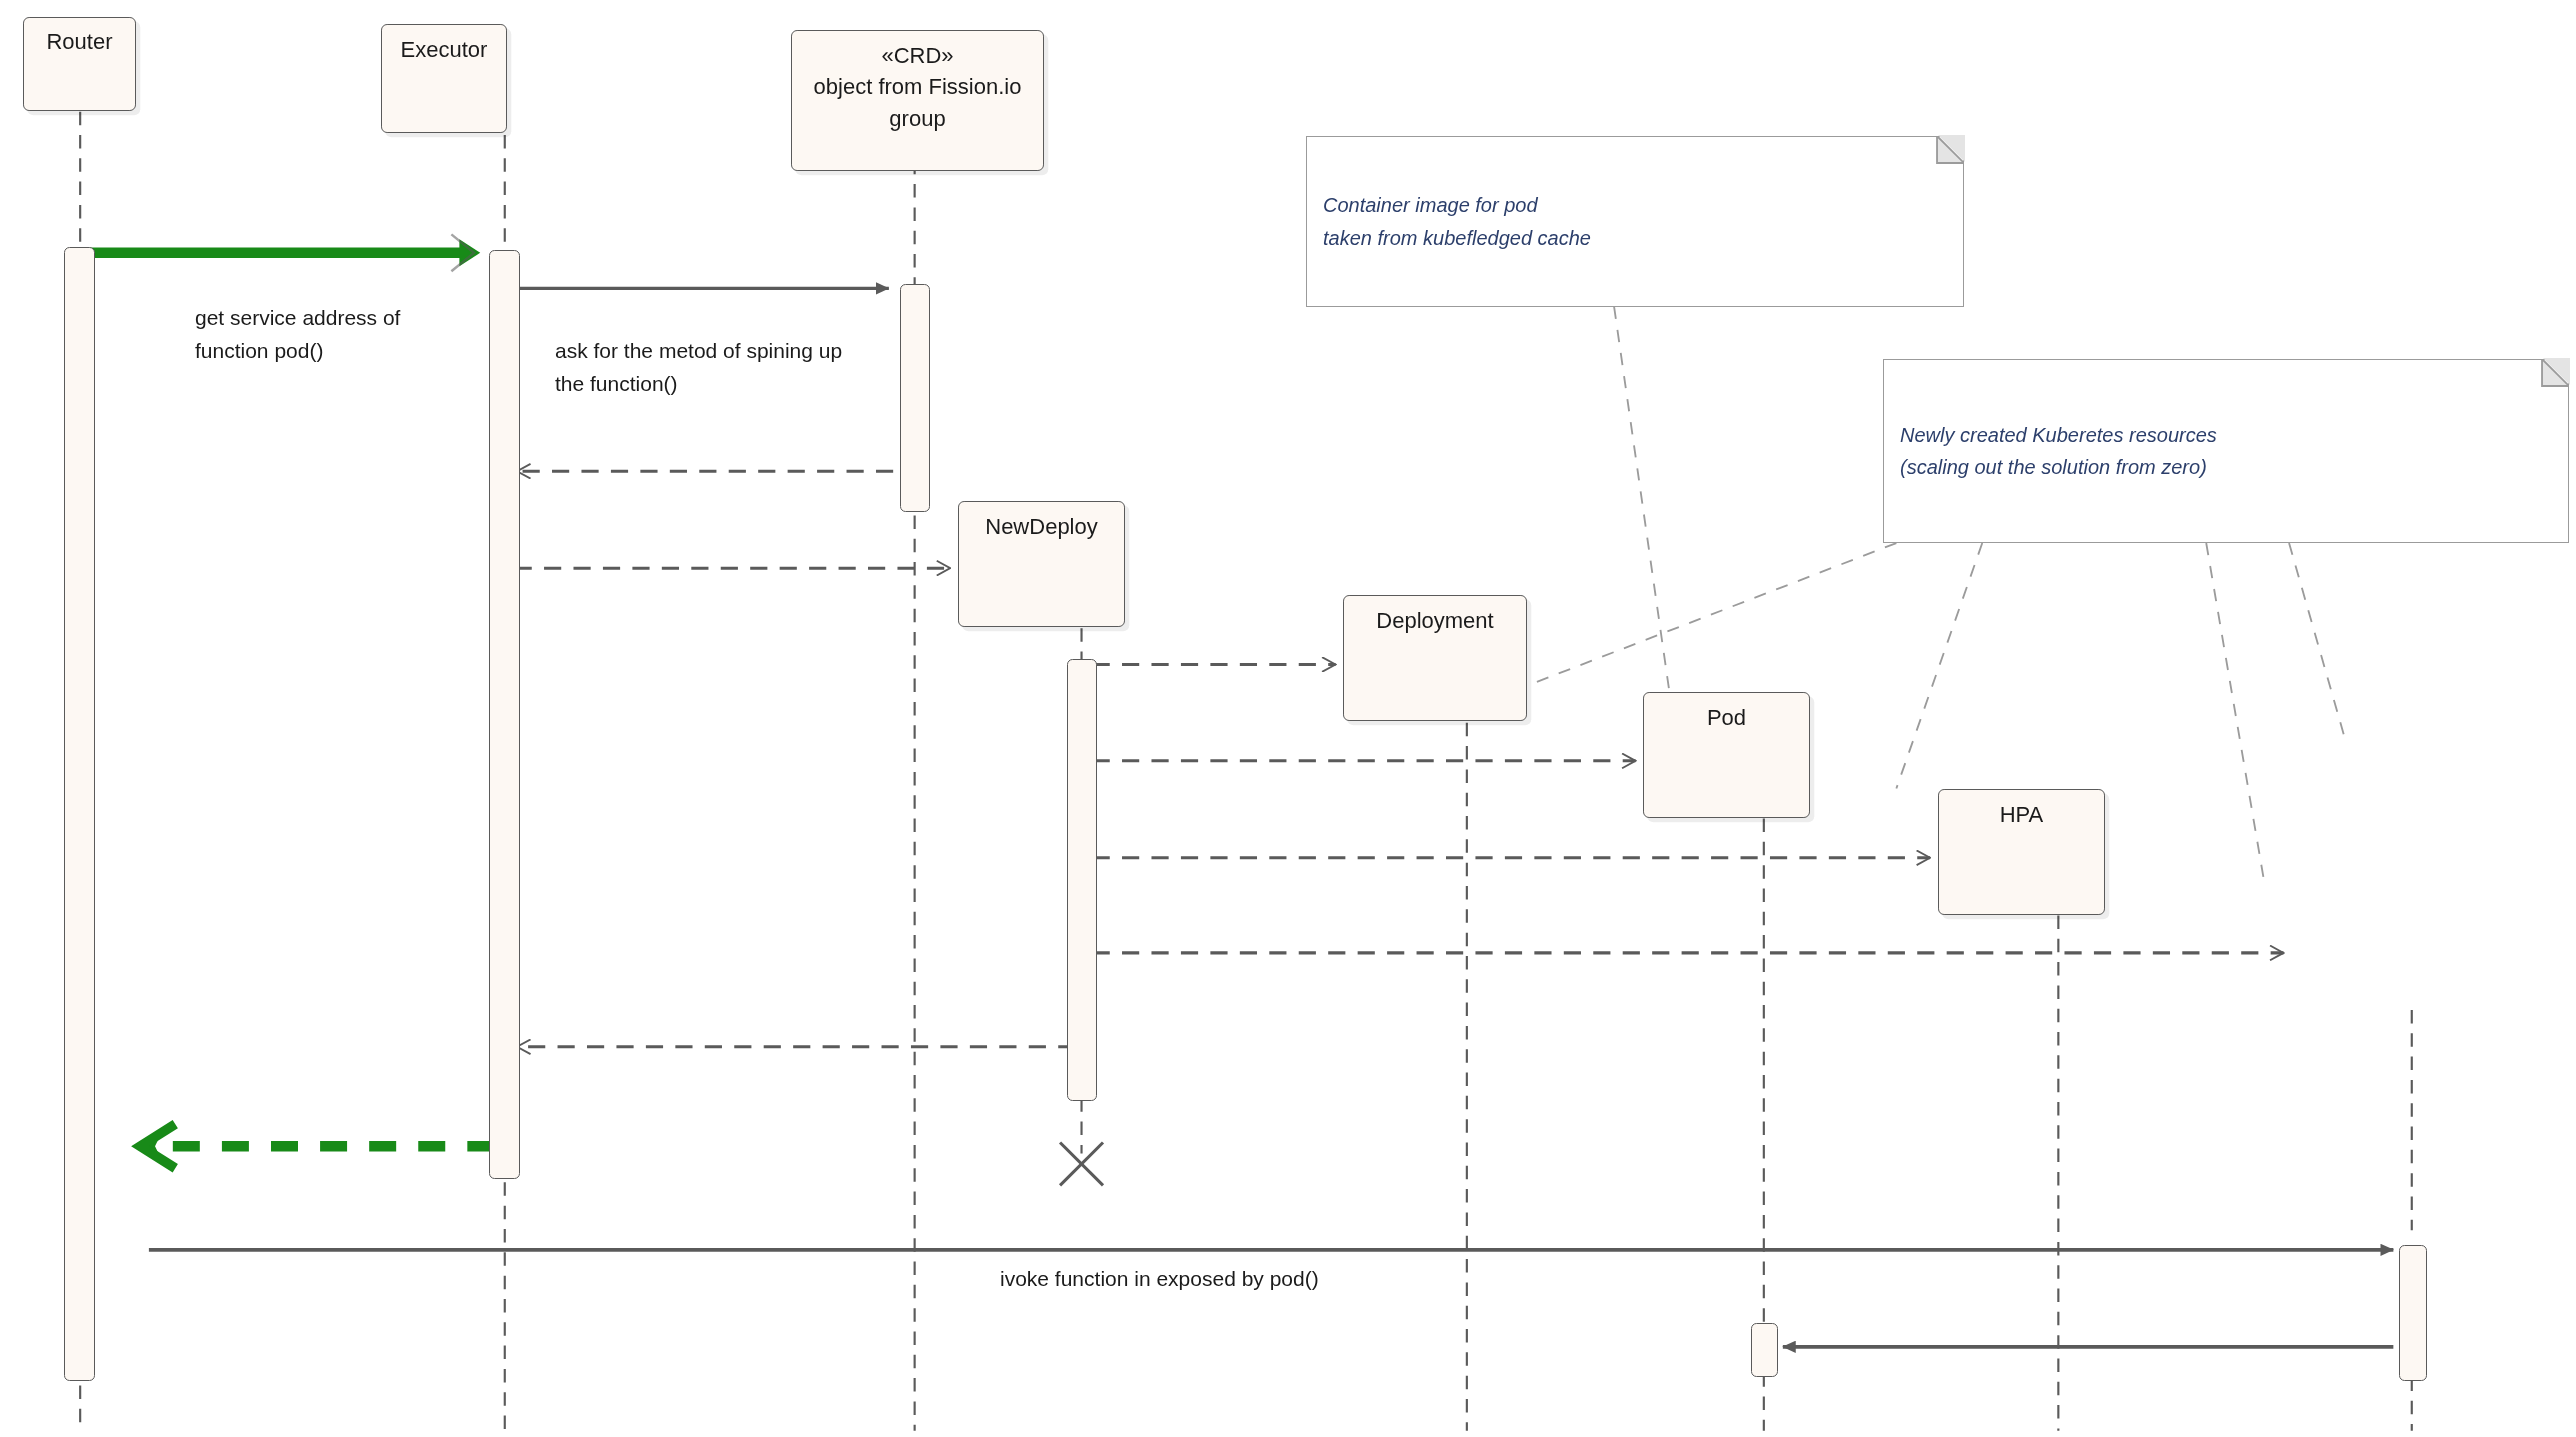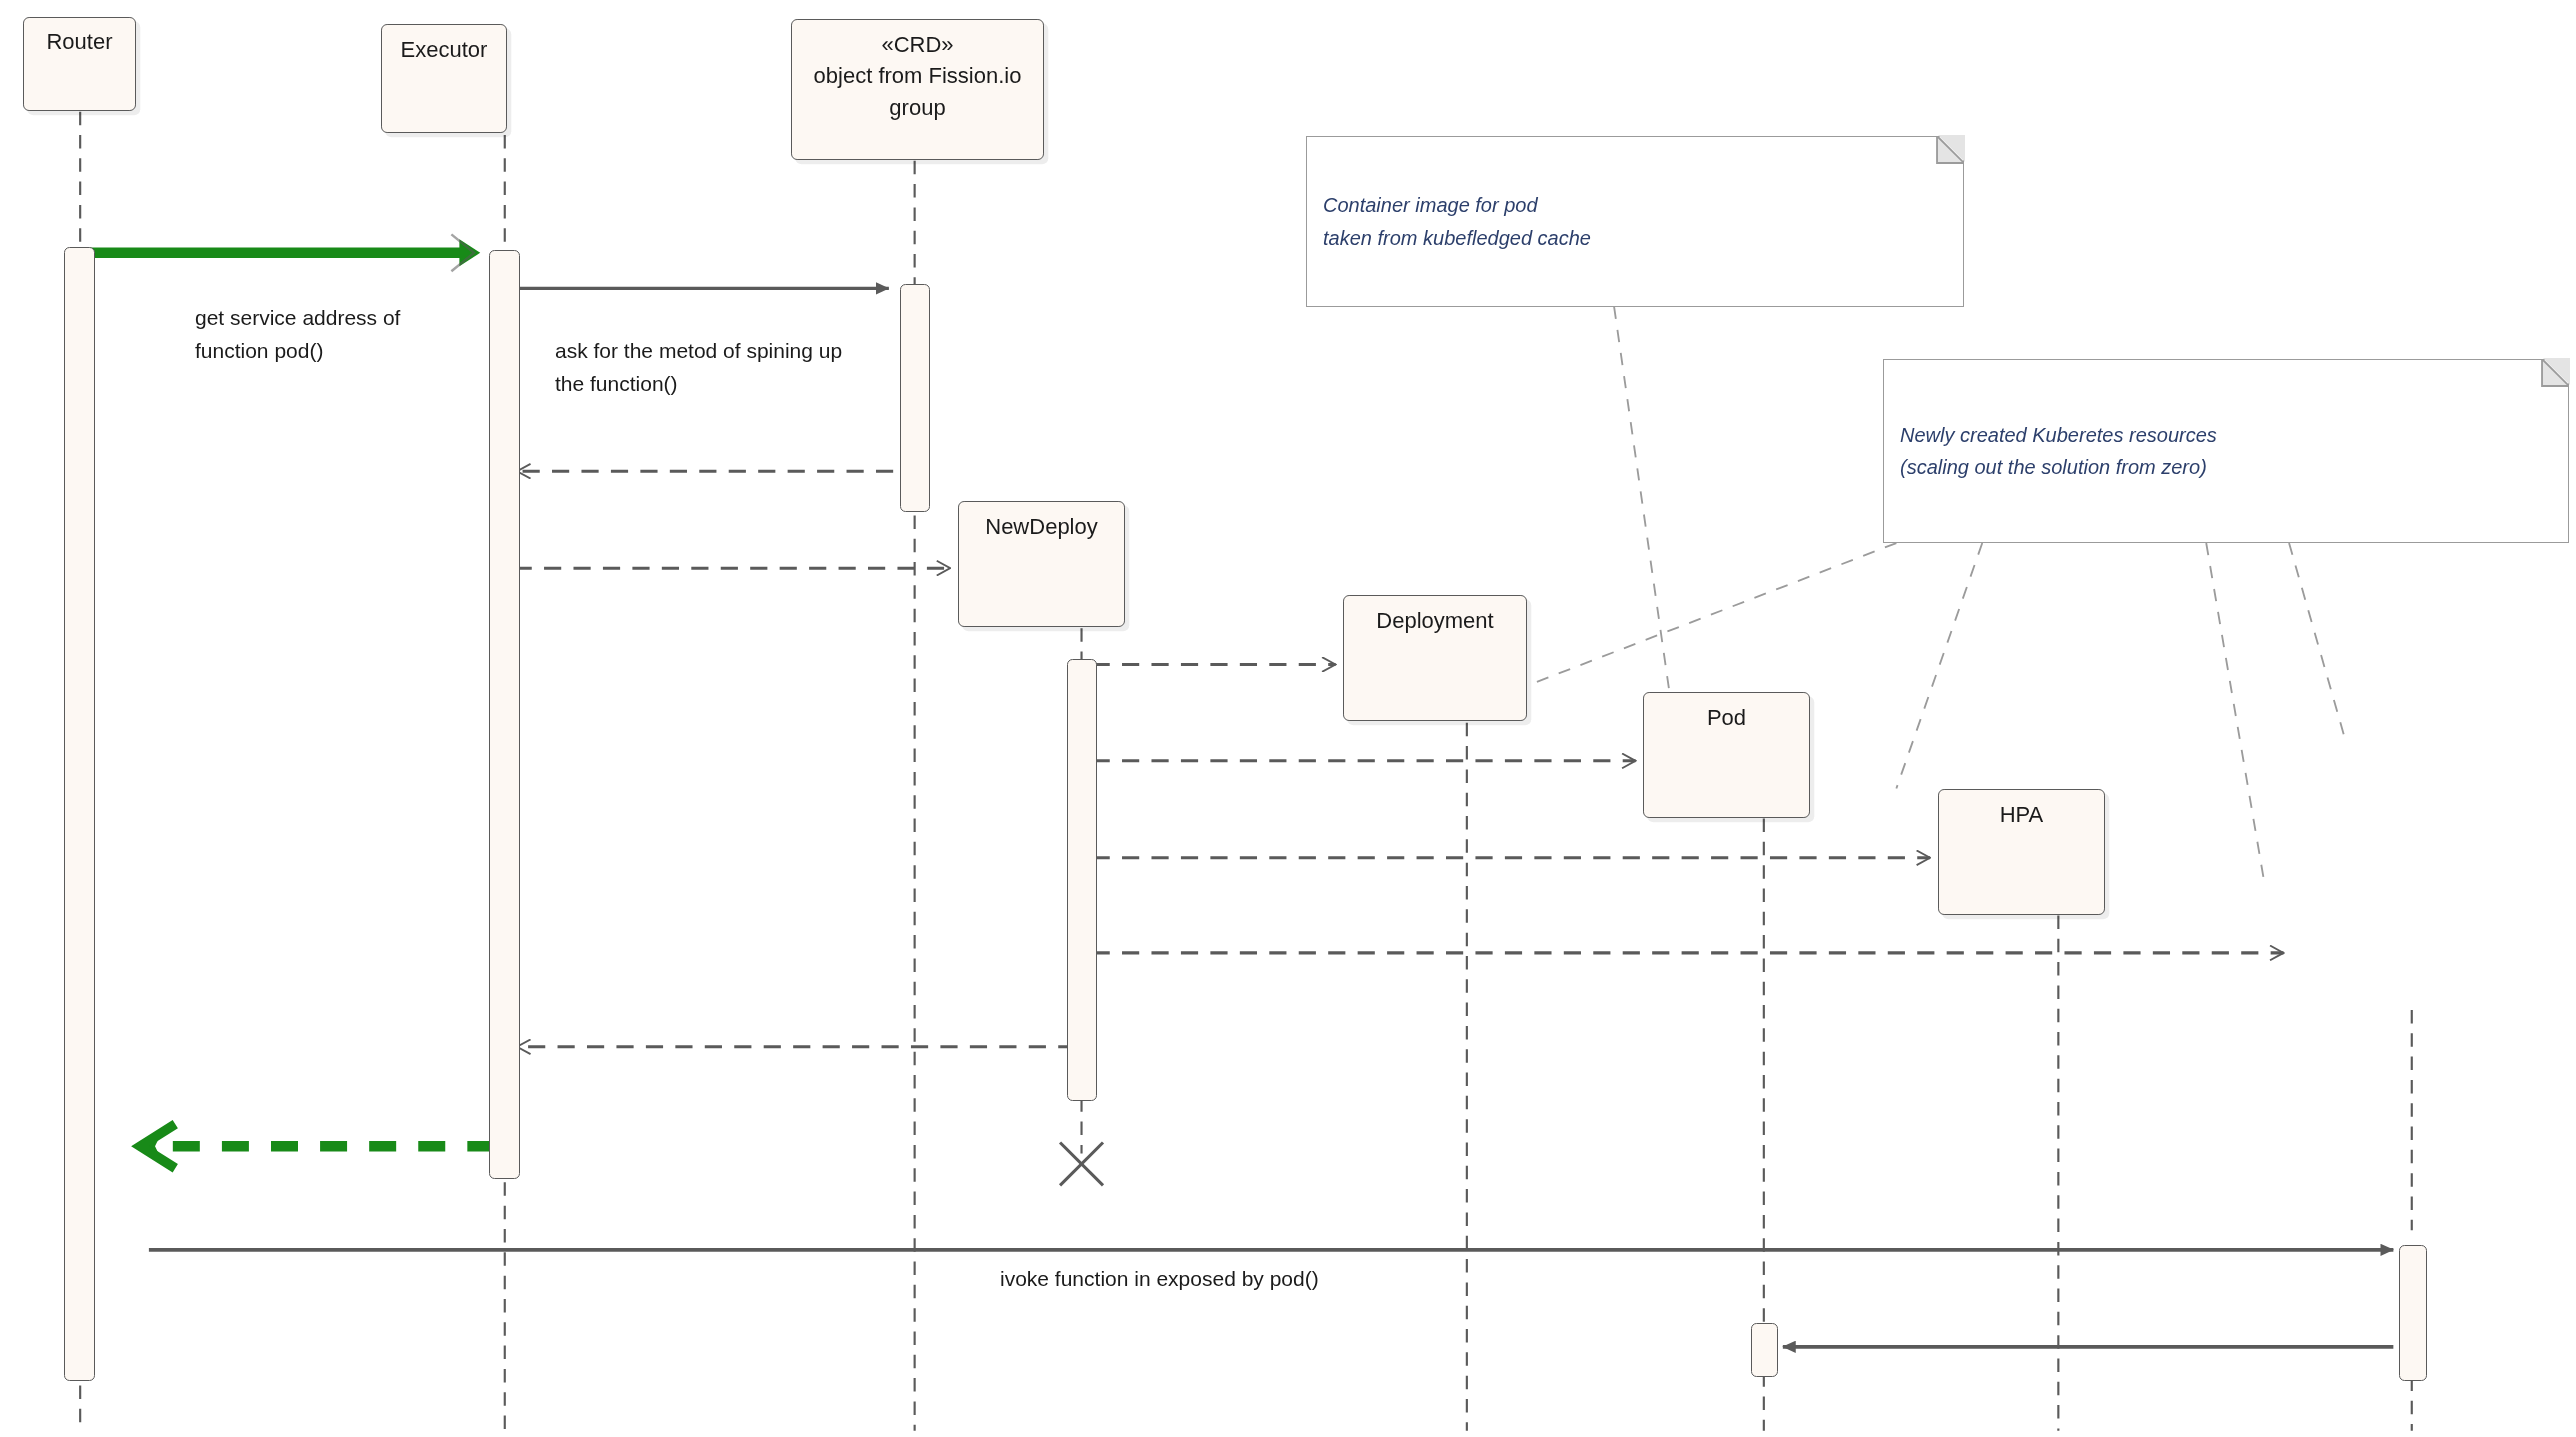--- a/index.html
+++ b/index.html
@@ -221,21 +221,21 @@
   <div class="act" style="left:1751px; top:1323px; width:27px; height:54px;"></div>
 
   <div class="lbox" style="left:23px; top:16.6px; width:113px; height:94px;">
     <div class="lbl">Router</div>
   </div>
 
   <div class="lbox" style="left:381px; top:24px; width:126px; height:109px;">
     <div class="lbl">Executor</div>
   </div>
 
-  <div class="lbox" style="left:791px; top:19px; width:253px; height:141px;">
+  <div class="lbox" style="left:791px; top:30px; width:253px; height:141px;">
     <div class="lbl">«CRD»
 object from Fission.io
 group</div>
   </div>
 
   <div class="lbox" style="left:958px; top:501px; width:167px; height:126px;">
     <div class="lbl">NewDeploy</div>
   </div>
 
   <div class="lbox" style="left:1343px; top:595px; width:184px; height:126px;">

